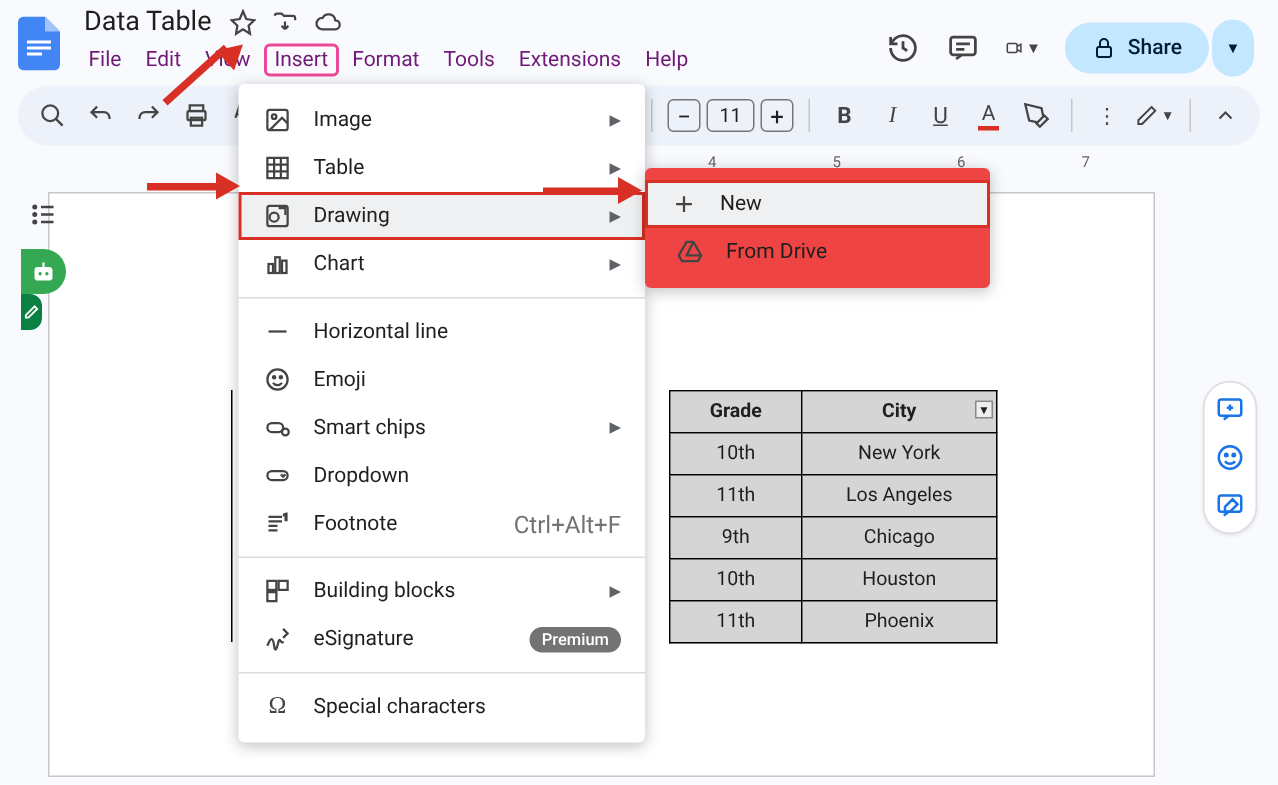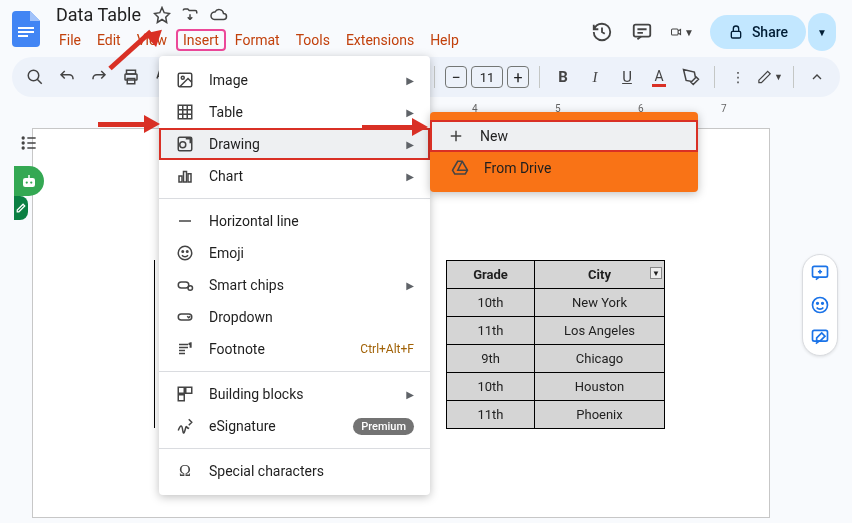--- a/index.html
+++ b/index.html
@@ -4,21 +4,21 @@
 <style>
 *{box-sizing:border-box;margin:0;padding:0;font-family:"Google Sans",Roboto,Arial,sans-serif}
 body{width:852px;height:523px;background:#f8fafd;overflow:hidden;position:relative;font-size:14px;color:#1f1f1f}
 .hdr{display:flex;align-items:flex-end;padding:2px 12px 0 8px;gap:8px}
 .logo{width:36px;height:44px;display:flex;align-items:center;justify-content:center;flex-shrink:0}
 .title-area{display:flex;flex-direction:column;gap:2px}
 .title-row{display:flex;align-items:center;gap:8px}
 .doc-title{font-size:18px;color:#1f1f1f;padding:2px 4px}
 .title-icons{display:flex;gap:10px;align-items:center;color:#444}
 .menu-bar{display:flex;gap:2px}
-.menu-item{padding:3px 7px;font-size:14px;color:#c2410c;border-radius:4px;cursor:pointer}
+.menu-item{padding:3px 7px;font-size:14px;color:#701a75;border-radius:4px;cursor:pointer}
 .menu-item.highlighted{border:2px solid #ec4899;padding:1px 5px}
 .hdr-right{margin-left:auto;display:flex;align-items:center;gap:16px;padding-right:4px}
 .hdr-icon{width:24px;height:24px;display:flex;align-items:center;justify-content:center;color:#444}
 .share-btn{background:#c2e7ff;border-radius:40px;padding:9px 18px;display:flex;align-items:center;gap:8px;font-size:14px;font-weight:500;color:#001d35}
 .share-drop{background:#c2e7ff;border-radius:40px;width:28px;height:38px;display:flex;align-items:center;justify-content:center;margin-left:-14px}
 .toolbar{margin:6px 12px 0 12px;background:#edf2fa;border-radius:24px;height:40px;display:flex;align-items:center;padding:0 10px;gap:6px;position:relative}
 .tb-icon{width:26px;height:26px;display:flex;align-items:center;justify-content:center;color:#444;border-radius:4px}
 .tb-sep{width:1px;height:22px;background:#c4c7c5;margin:0 4px}
 .font-size{display:flex;align-items:center;gap:4px}
 .fs-btn{width:22px;height:22px;display:flex;align-items:center;justify-content:center;border:1px solid #747775;border-radius:4px;font-size:16px}
@@ -26,25 +26,25 @@
 .ruler{margin:6px 12px 0 12px;height:16px;position:relative;font-size:10px;color:#666}
 .ruler-num{position:absolute;top:0}
 .doc-area{position:absolute;left:32px;top:128px;width:738px;height:390px;background:#fff;border:1px solid #c7c7c7}
 
 .menu-dd{position:absolute;left:159px;top:56px;width:271px;background:#fff;border-radius:4px;box-shadow:0 2px 10px rgba(0,0,0,.25);padding:8px 0;z-index:10}
 .dd-item{display:flex;align-items:center;padding:6px 16px;gap:14px;font-size:14px;color:#1f1f1f;cursor:pointer;position:relative}
 .dd-item:hover,.dd-item.hovered{background:#eef0f2}
 .dd-item.highlighted{border:2px solid #d93025;padding:4px 14px}
 .dd-icon{width:20px;height:20px;display:flex;align-items:center;justify-content:center;color:#444;flex-shrink:0}
 .dd-arrow{margin-left:auto;color:#5f6368;font-size:10px}
-.dd-short{margin-left:auto;color:#a16207;font-size:12px}
+.dd-short{margin-left:auto;color:#737373;font-size:16px}
 .dd-sep{height:1px;background:#dadce0;margin:6px 0}
 .dd-badge{margin-left:auto;background:#737373;color:#fff;font-size:11px;padding:2px 8px;border-radius:10px;font-weight:500}
 
-.submenu{position:absolute;left:430px;top:112px;width:268px;background:#f97316;border-radius:4px;box-shadow:0 2px 10px rgba(0,0,0,.25);padding:8px 0;z-index:11}
+.submenu{position:absolute;left:430px;top:112px;width:230px;background:#ef4444;border-radius:4px;box-shadow:0 2px 10px rgba(0,0,0,.25);padding:8px 0;z-index:11}
 .sub-item{display:flex;align-items:center;padding:6px 20px;gap:14px;font-size:14px;cursor:pointer}
 .sub-item.hovered{background:#eef0f2}
 .sub-item.highlighted{border:2px solid #d93025;padding:4px 14px}
 
 .arrow{position:absolute;z-index:20}
 .arrow-line{position:absolute;background:#d93025;height:5px}
 .arrow-head{position:absolute;width:0;height:0;border-top:9px solid transparent;border-bottom:9px solid transparent;border-left:16px solid #d93025}
 
 .tbl{position:absolute;left:446px;top:260px;border-collapse:collapse;font-family:Georgia,serif;font-size:13px}
 .tbl th,.tbl td{border:1px solid #000;padding:6px 10px;background:#d5d5d5;text-align:center}

